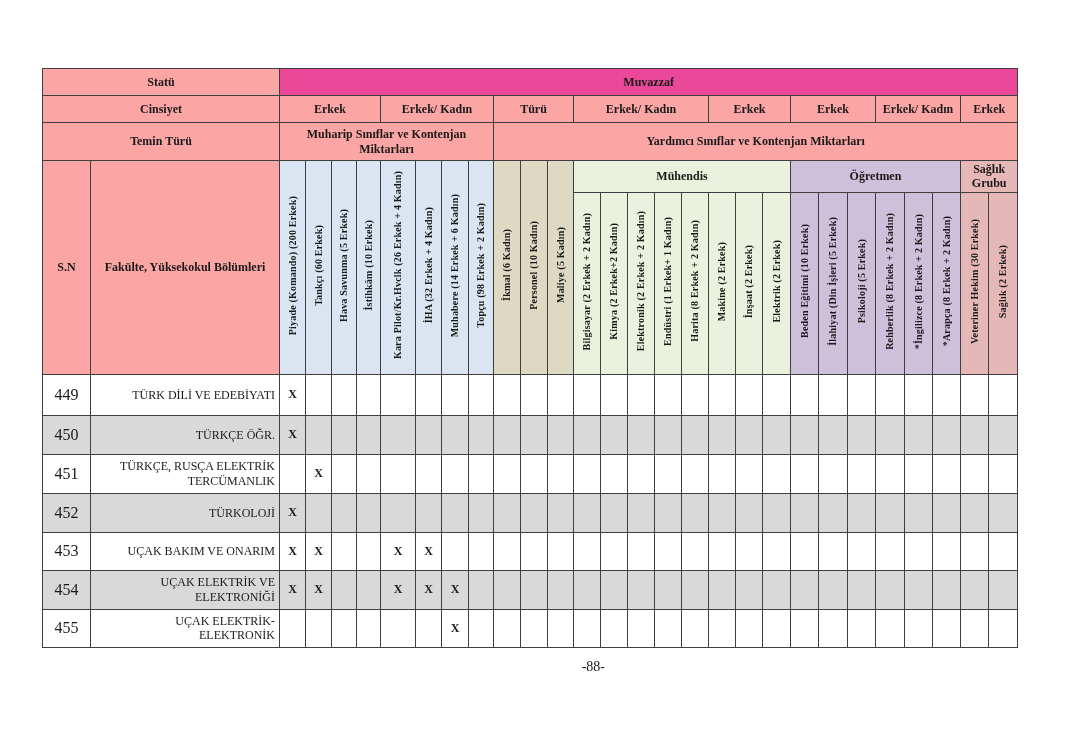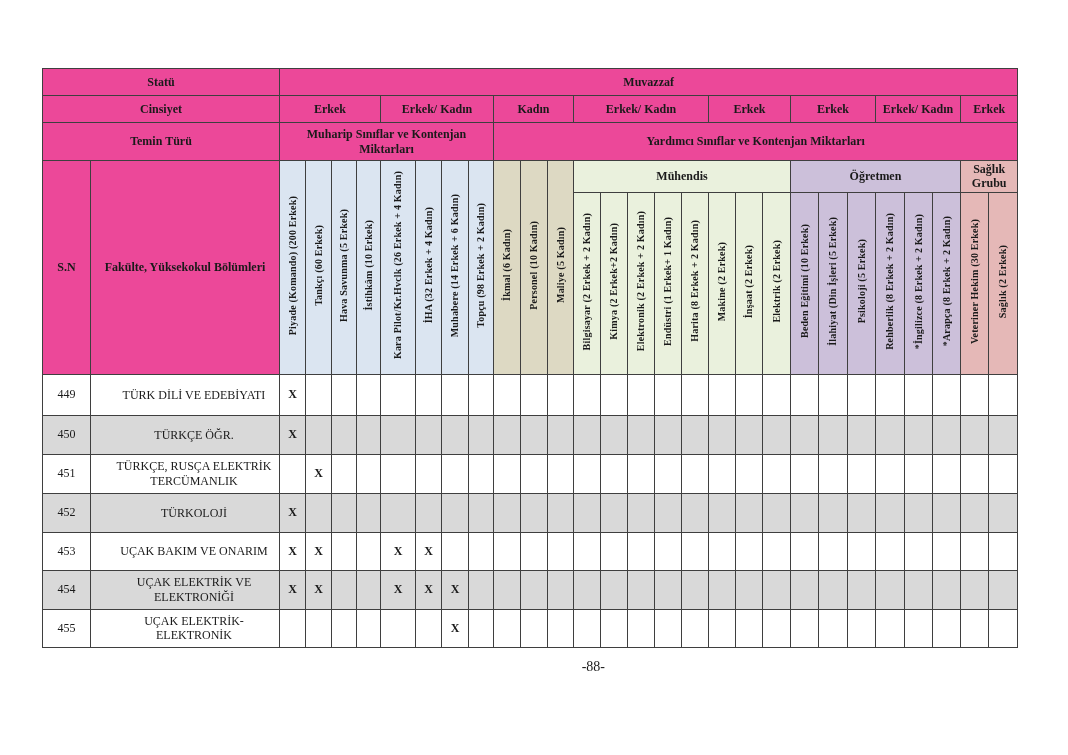--- a/index.html
+++ b/index.html
@@ -23,43 +23,43 @@
     vertical-align: middle;
     font-family: "Liberation Serif", serif;
   }
   .hd {
     font-weight: bold;
     font-size: 12px;
     text-align: center;
     line-height: 1.2;
     padding: 1px 2px;
   }
-  .c-peach { background: #ec4899; }
+  .c-peach { background: #fca5a5; }
   .c-olive { background: #ec4899; }
   .c-blue  { background: #DBE5F1; }
   .c-tan   { background: #DDD9C3; }
   .c-green { background: #EAF1DD; margin-top: 8px; }
   .c-lav   { background: #CCC0DA; }
   .c-pink  { background: #E5B8B7; }
 
   .vcell { text-align: center; vertical-align: middle; padding: 2px 0; }
   .vt {
     display: inline-block;
     writing-mode: vertical-rl;
     transform: rotate(180deg);
     white-space: nowrap;
     font-weight: bold;
     font-size: 10px;
     line-height: 1;
     letter-spacing: 0.2px;
   }
 
   tr.stripe td { background: #D9D9D9; }
-  td.sn  { text-align: center; font-size: 12px; }
-  td.fak { text-align: center; font-size: 12px; line-height: 1.2; padding: 2px 4px 2px 22px; font-family: Liberation Serif, serif; }
+  td.sn  { text-align: center; font-size: 16px; }
+  td.fak { text-align: right; font-size: 12px; line-height: 1.2; padding: 2px 4px 2px 22px; font-family: Liberation Serif, serif; }
   td.mk  { text-align: center; font-size: 12px; font-weight: bold; }
 
   .footer {
     position: absolute;
     left: 505px; top: 659px; width: 100px;
     text-align: right;
     font-size: 14px;
     color: #1a1a1a;
   }
 </style>
@@ -102,21 +102,21 @@
       </colgroup>
     <tbody>
       <tr style="height:27px">
         <td colspan="2" class="hd c-peach">Statü</td>
         <td colspan="27" class="hd c-olive">Muvazzaf</td>
       </tr>
       <tr style="height:27px" id="row-cinsiyet">
         <td colspan="2" class="hd c-peach">Cinsiyet</td>
       <td colspan="4" class="hd c-peach">Erkek</td>
           <td colspan="4" class="hd c-peach">Erkek/ Kadın</td>
-          <td colspan="3" class="hd c-peach">Kadın</td>
+          <td colspan="3" class="hd c-peach">Türü</td>
           <td colspan="5" class="hd c-peach">Erkek/ Kadın</td>
           <td colspan="3" class="hd c-peach">Erkek</td>
           <td colspan="3" class="hd c-peach">Erkek</td>
           <td colspan="3" class="hd c-peach">Erkek/ Kadın</td>
           <td colspan="2" class="hd c-peach">Erkek</td>
         </tr>
       <tr style="height:38px">
         <td colspan="2" class="hd c-peach">Temin Türü</td>
         <td colspan="8" class="hd c-peach">Muharip Sınıflar ve Kontenjan Miktarları</td>
         <td colspan="19" class="hd c-peach">Yardımcı Sınıflar ve Kontenjan Miktarları</td>

